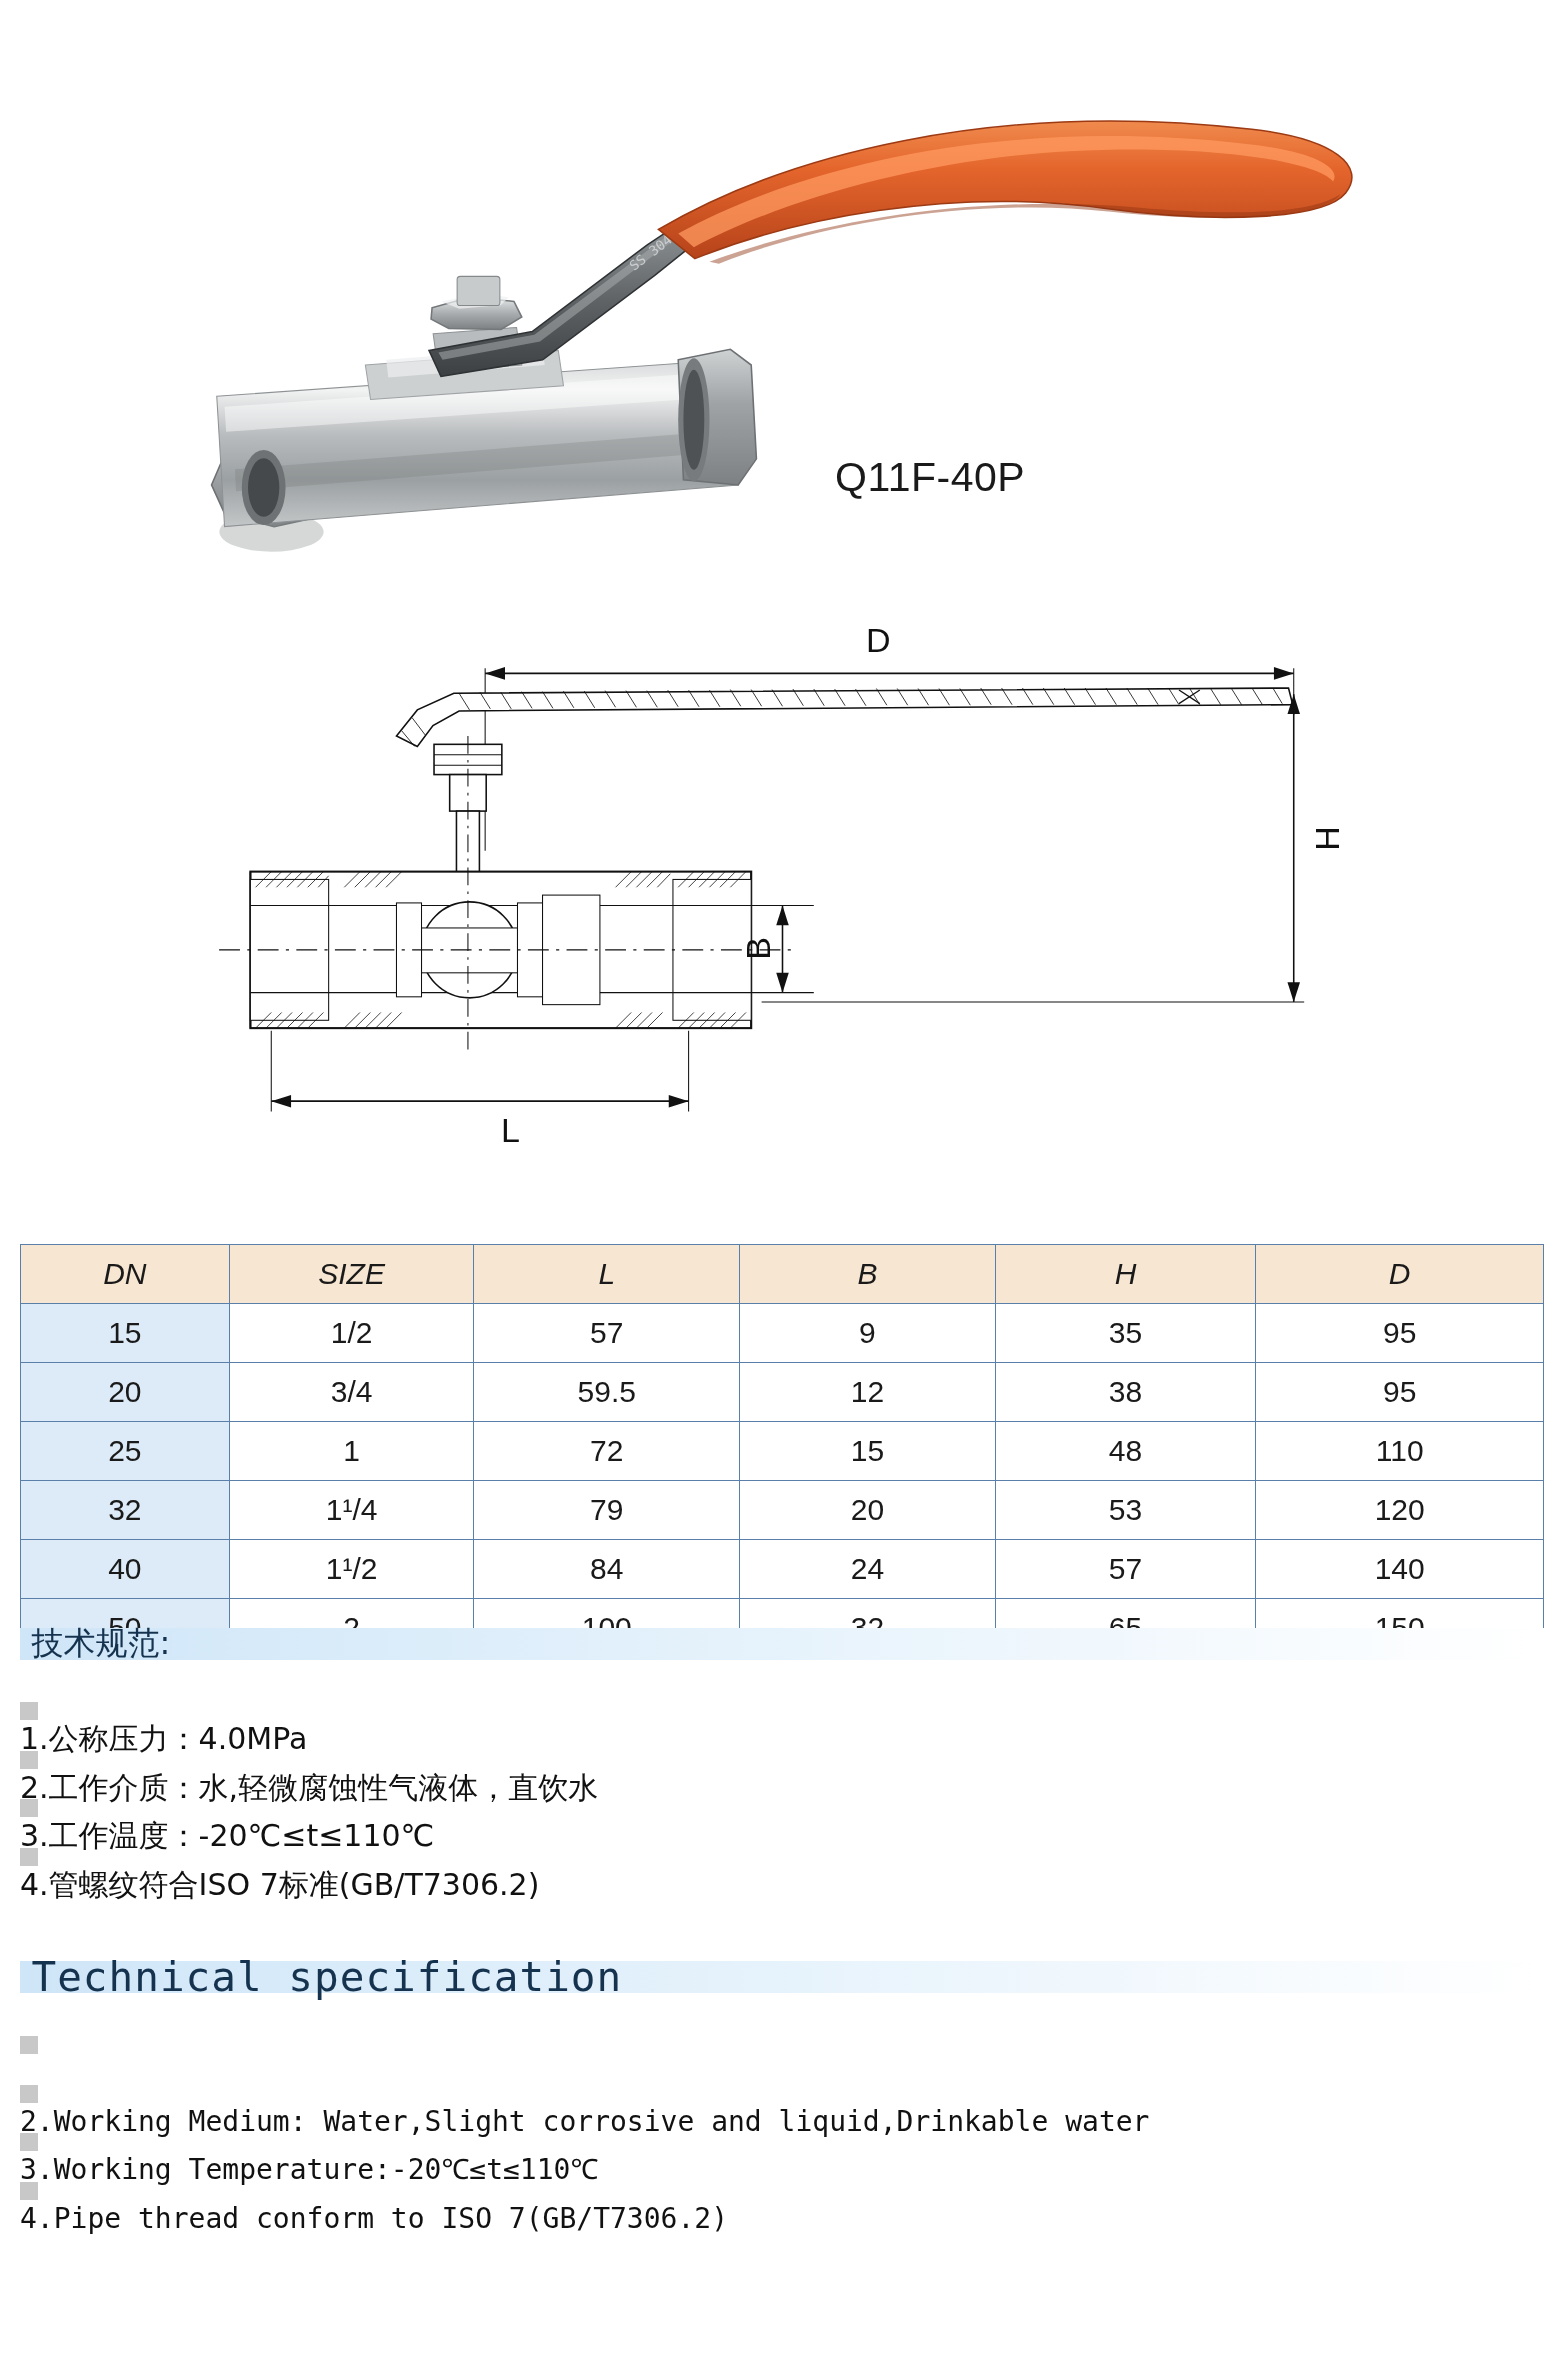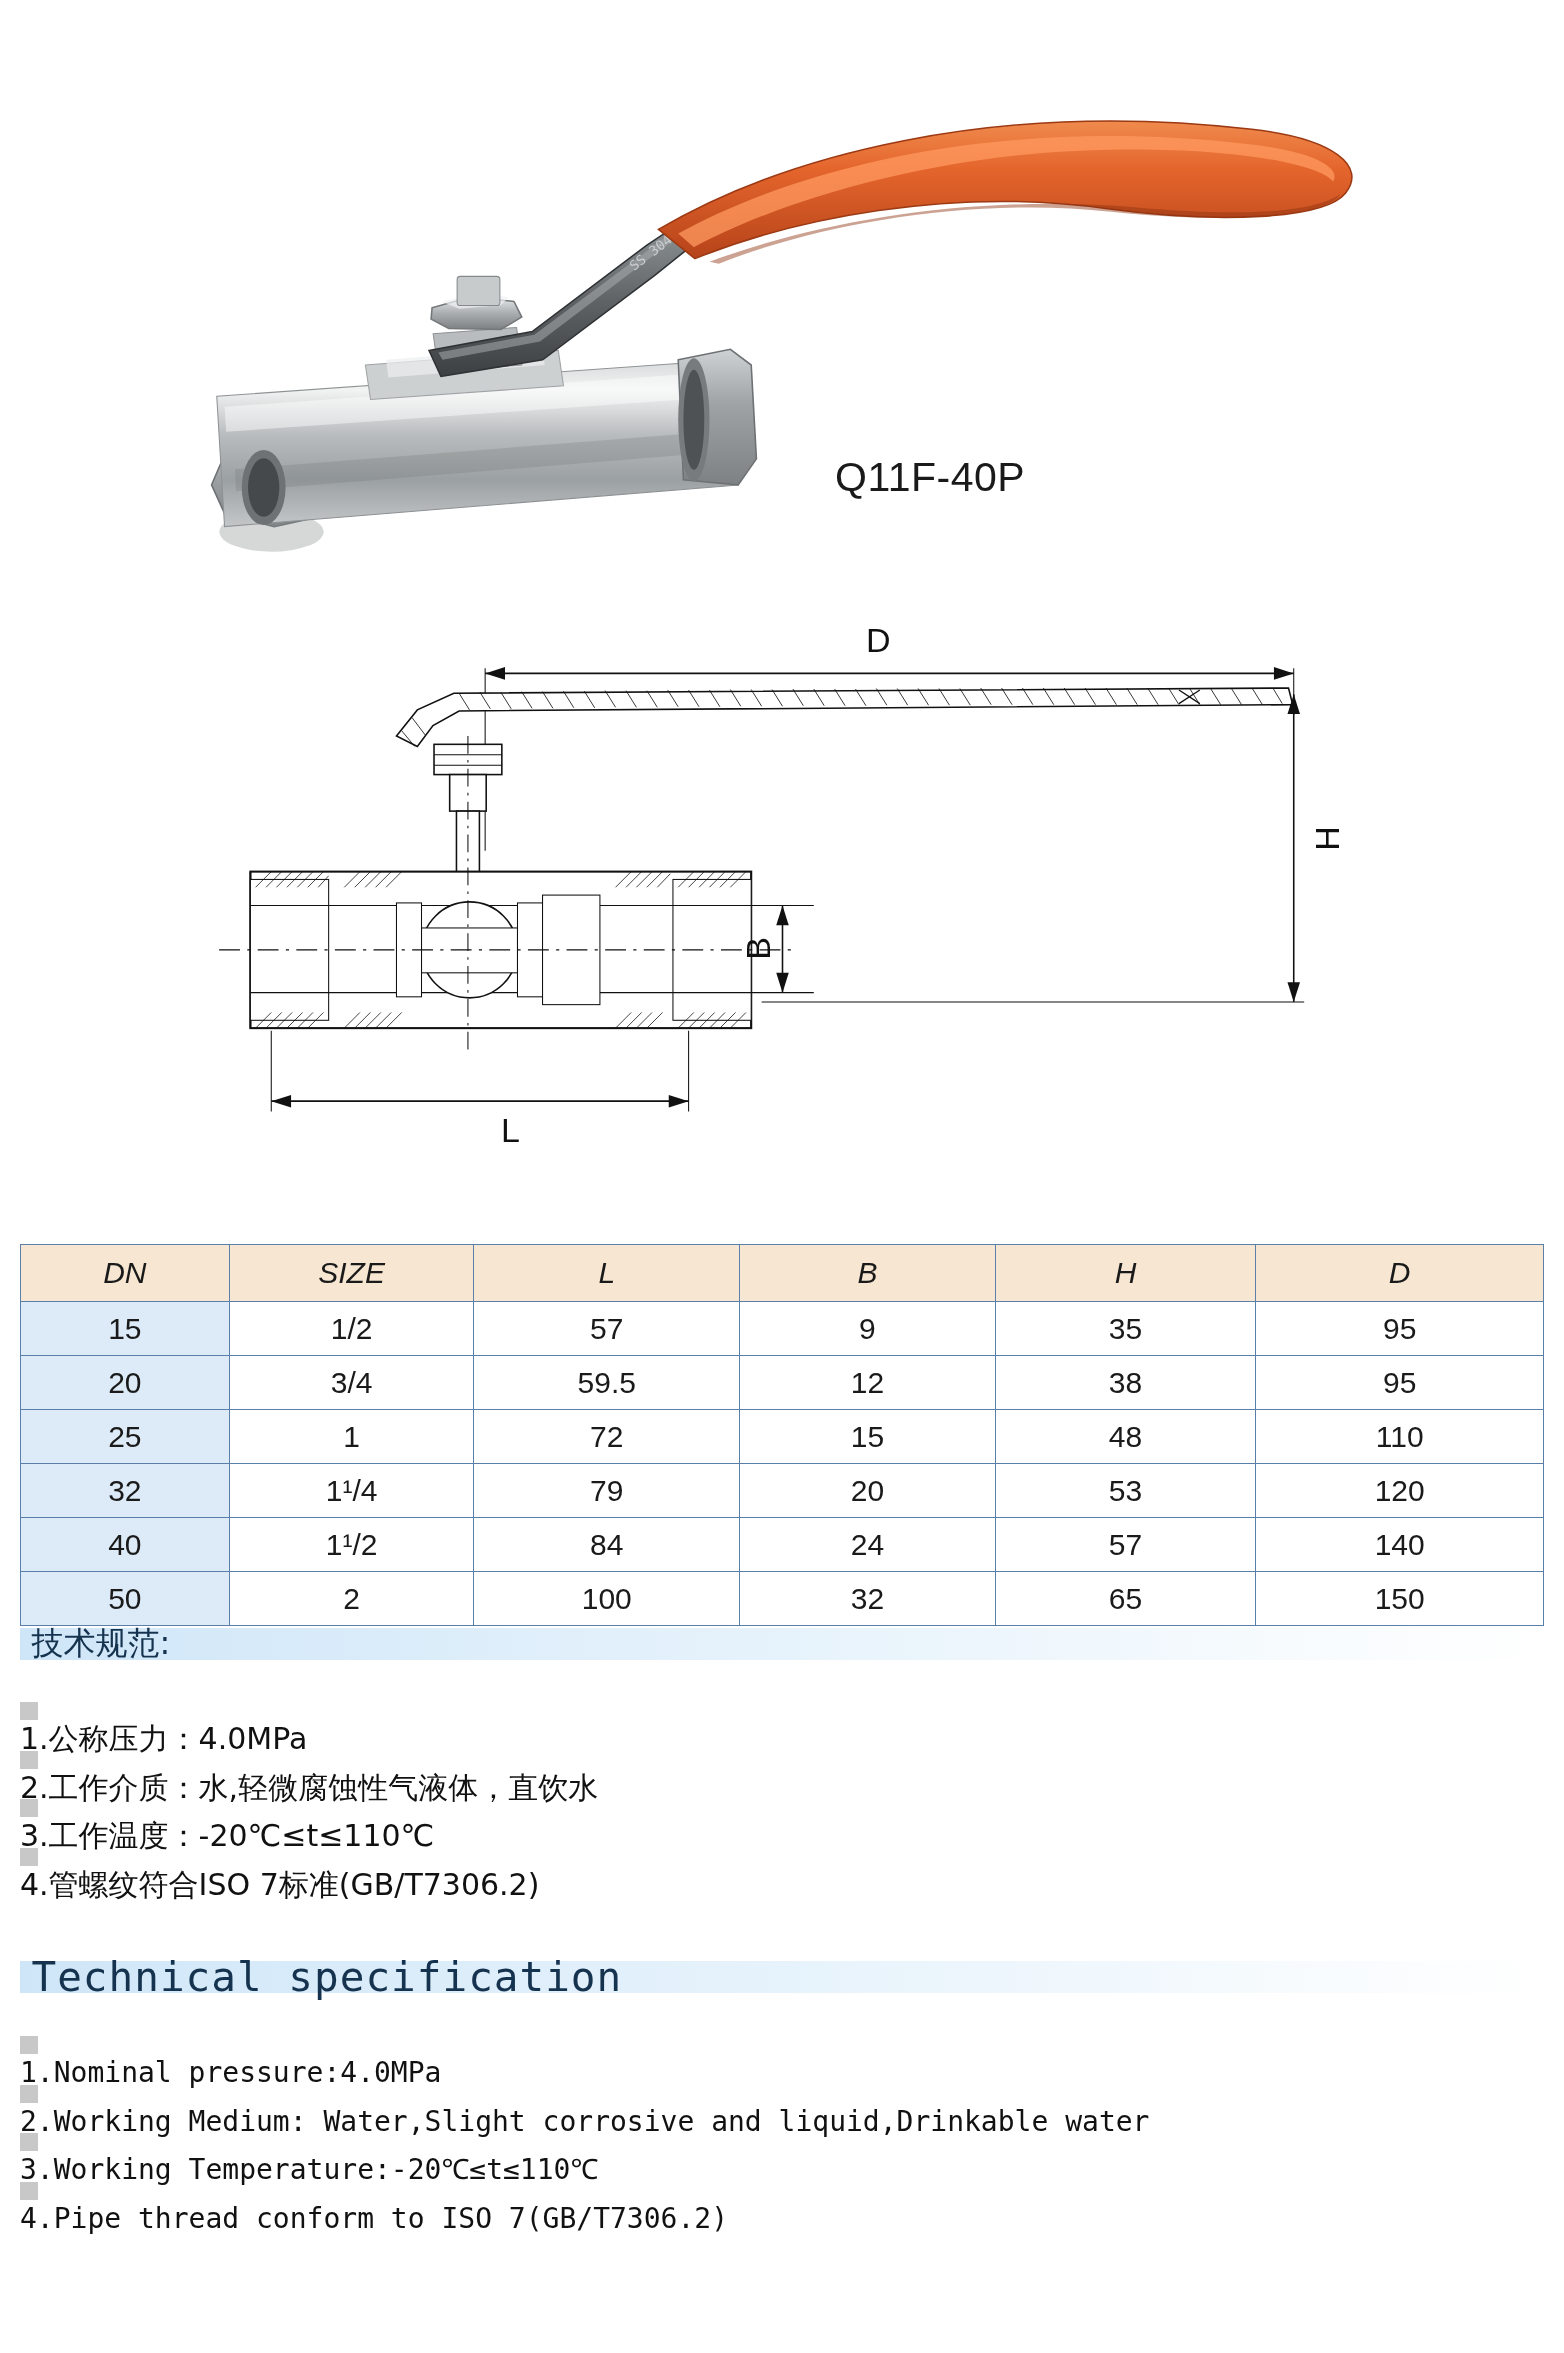--- a/index.html
+++ b/index.html
@@ -53,21 +53,21 @@
     width: 1524px;
     border-collapse: collapse;
     font-family: "Liberation Sans", sans-serif;
   }
   #spec-table th, #spec-table td {
     border: 1.6px solid #5a7fa8;
     text-align: center;
     font-size: 30px;
     color: #1a1a1a;
     height: 54px;
-    padding: 3px;
+    padding: 12px;
   }
   #spec-table thead th {
     background: #f7e7d2;
     font-style: italic;
     font-weight: normal;
     font-size: 30px;
     height: 57px;
   }
   #spec-table tbody td {
     background: #ffffff;
@@ -457,21 +457,20 @@
   </div>
 </div>
 
 <div class="band" style="top:1961px;">
   <div class="band-title mono">Technical specification</div>
 </div>
 
 <div class="speclist en" style="top:2027px;">
   <div class="specitem">
     <div class="bullet"></div>
-    <div class="spectext">1.Nominal pressure:4.0MPa</div>
   </div>
   <div class="specitem">
     <div class="bullet"></div>
     <div class="spectext">2.Working Medium: Water,Slight corrosive and liquid,Drinkable water</div>
   </div>
   <div class="specitem">
     <div class="bullet"></div>
     <div class="spectext">3.Working Temperature:-20℃≤t≤110℃</div>
   </div>
   <div class="specitem">

